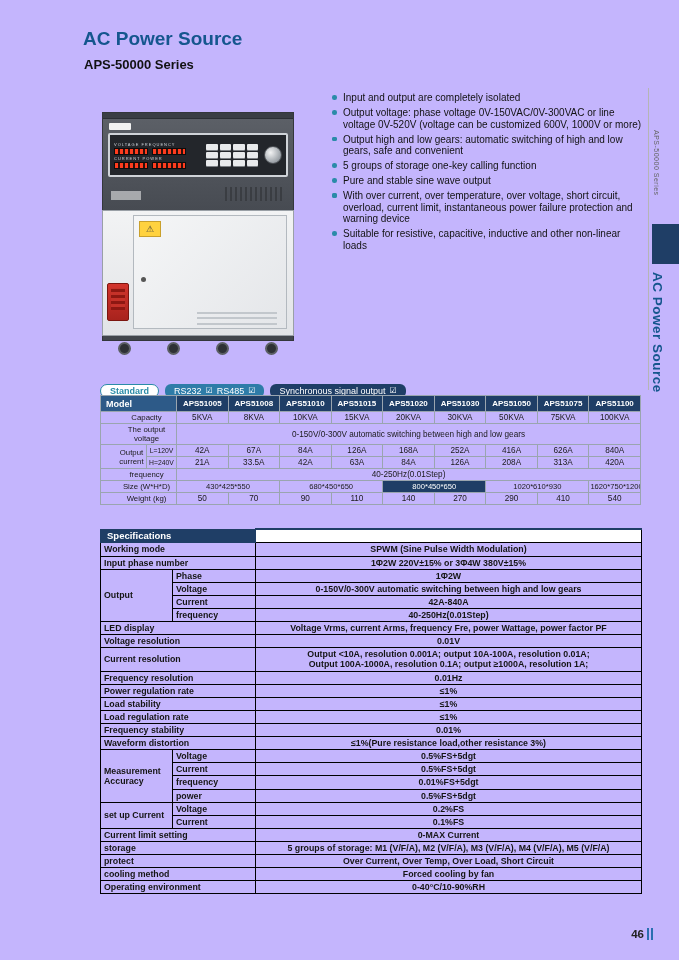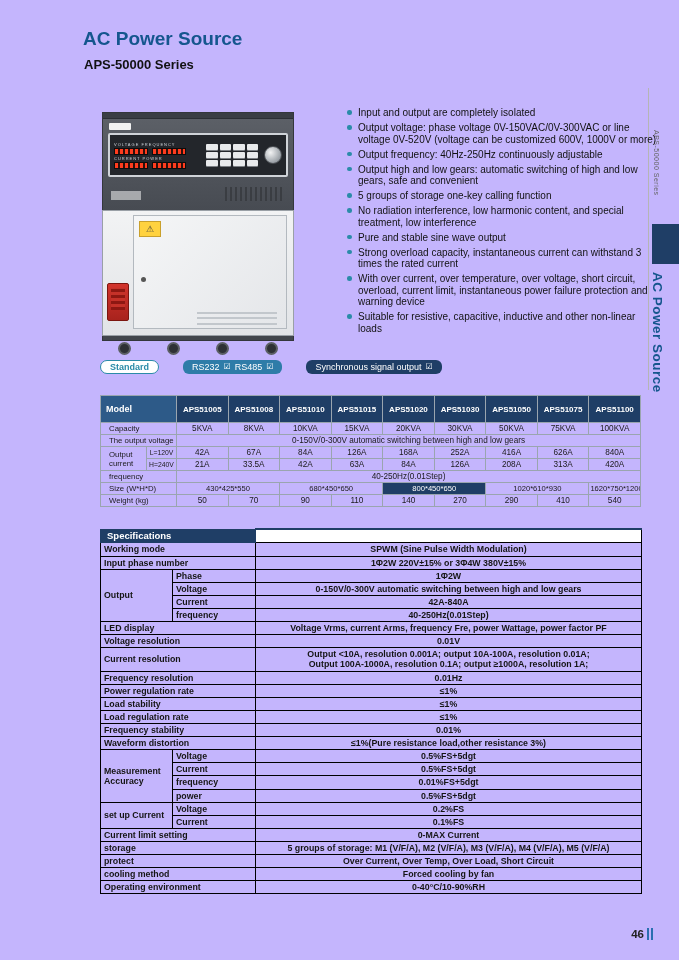--- a/index.html
+++ b/index.html
@@ -37,38 +37,38 @@
   .warn { position:absolute; left:36px; top:10px; width:22px; height:16px; background:#ffd23f; border:1px solid #c9a02c; display:flex; align-items:center; justify-content:center; font-size:9px; color:#3a3a3a; line-height:1; }
   .lock { position:absolute; left:38px; top:66px; width:5px; height:5px; border-radius:50%; background:#555; }
   .connector { position:absolute; left:4px; bottom:14px; width:22px; height:38px; background:linear-gradient(#d2342c,#a8231d); border:1px solid #7c150f; border-radius:2px; }
   .connector::after { content:""; position:absolute; left:3px; right:3px; top:4px; height:22px; background:repeating-linear-gradient(0deg,#8e1812 0 3px,#c53229 3px 6px); }
   .vents { position:absolute; right:16px; bottom:10px; width:80px; height:16px; background:repeating-linear-gradient(0deg,#c2c7cc 0 2px,transparent 2px 5.5px); }
   .dev-base { height:5px; background:#42464c; border:1px solid #33363b; border-top:none; }
   .wheels { display:flex; justify-content:space-between; padding:0 16px; margin-top:1px; }
   .wheel { width:13px; height:13px; border-radius:50%; background:#2e3135; border:2px solid #5b5f64; }
 
   
-  .features { position:absolute; left:328px; top:90px; width:316px; margin:17px; padding:0; list-style:none; }
+  .features { position:absolute; left:328px; top:90px; width:316px; margin:2px; padding:0; list-style:none; }
   .features li { position:relative; padding-left:13px; margin-bottom:3.5px; font-size:10px; line-height:11.5px; color:#121212; }
   .dot { position:absolute; left:2px; top:3px; width:4.5px; height:4.5px; border-radius:50%; background:#2b8ba8; }
 
   
-  .stdbar { position:absolute; left:100px; top:360px; display:flex; align-items:center; gap:24px; }
+  .stdbar { position:absolute; left:100px; top:384px; display:flex; align-items:center; gap:6px; }
   .std-pill { border:1.5px solid #2b8ba8; color:#2b8ba8; background:#fff; border-radius:9px; padding:1px 9px; font-size:9px; font-weight:bold; }
   .rs-badge, .sync-badge { display:flex; align-items:center; gap:4px; color:#fff; border-radius:6px; padding:2px 9px; font-size:9px; }
   .rs-badge { background:#2e7ca8; }
   .sync-badge { background:#1f3e66; }
   .chk { font-size:8px; line-height:1; }
 
   
   .model-table { position:absolute; left:100px; top:395px; width:541px; border-collapse:collapse; table-layout:fixed; }
   .model-table th, .model-table td { border:1px solid #9aa5af; padding:1px 1px; text-align:center; font-size:8.2px; height:12px; color:#1a1a1a; overflow:hidden; white-space:nowrap; font-weight:normal; }
-  .model-table th { background:#1f3e66; color:#fff; font-weight:bold; height:27px; font-size:8px; }
+  .model-table th { background:#1f3e66; color:#fff; font-weight:bold; height:16px; font-size:8px; }
   .model-table th.mlab { background:#2d5a88; text-align:left; padding-left:5px; font-size:9px; }
-  .model-table td.lab { text-align:left; padding-left:8px; white-space:normal; font-size:7.8px; }
+  .model-table td.lab { text-align:center; padding-left:17px; white-space:normal; font-size:7.8px; }
   .model-table td.gear { font-size:6.8px; padding:0; }
   .model-table td.sz { font-size:7.6px; }
   .model-table td.hl { background:#1f3e66; color:#fff; }
 
   
   .spec-table { position:absolute; left:100px; top:528px; width:541px; border-collapse:collapse; table-layout:fixed; }
   .spec-table th, .spec-table td { border:1px solid #000000; padding:1px 3px; font-size:8.8px; height:11px; line-height:1.15; color:#151515; vertical-align:middle; }
   .spec-table th.shead { background:#1f3e66; color:#fff; font-weight:bold; text-align:left; padding-left:6px; height:13px; border-color:#1f3e66; font-size:9.5px; }
   .spec-table th.shead-right { background:#fff; border-top:2px solid #1f3e66; }
   .spec-table td.lab { text-align:left;font-weight:bold; }
@@ -139,26 +139,25 @@
       <span class="wheel"></span>
       <span class="wheel"></span>
       <span class="wheel"></span>
       <span class="wheel"></span>
     </div>
   </div>
 
   <ul class="features">
       <li><span class="dot"></span><span>Input and output are completely isolated</span></li>
       <li><span class="dot"></span><span>Output voltage: phase voltage 0V-150VAC/0V-300VAC or line voltage 0V-520V (voltage can be customized 600V, 1000V or more)</span></li>
-      <li><span class="dot"></span><span>Output frequency: 40Hz-250Hz continuously adjustable</span></li>
+      <li><span class="dot"></span></li>
       <li><span class="dot"></span><span>Output high and low gears: automatic switching of high and low gears, safe and convenient</span></li>
       <li><span class="dot"></span><span>5 groups of storage one-key calling function</span></li>
-      <li><span class="dot"></span><span>No radiation interference, low harmonic content, and special treatment, low interference</span></li>
       <li><span class="dot"></span><span>Pure and stable sine wave output</span></li>
-      <li><span class="dot"></span><span>Strong overload capacity, instantaneous current can withstand 3 times the rated current</span></li>
+      <li><span class="dot"></span></li>
       <li><span class="dot"></span><span>With over current, over temperature, over voltage, short circuit, overload, current limit, instantaneous power failure protection and warning device</span></li>
       <li><span class="dot"></span><span>Suitable for resistive, capacitive, inductive and other non-linear loads</span></li>
     </ul>
 
   <div class="stdbar">
     <span class="std-pill">Standard</span>
     <span class="rs-badge">
       <span>RS232</span>
       <span class="chk">☑</span>
       <span>RS485</span>

